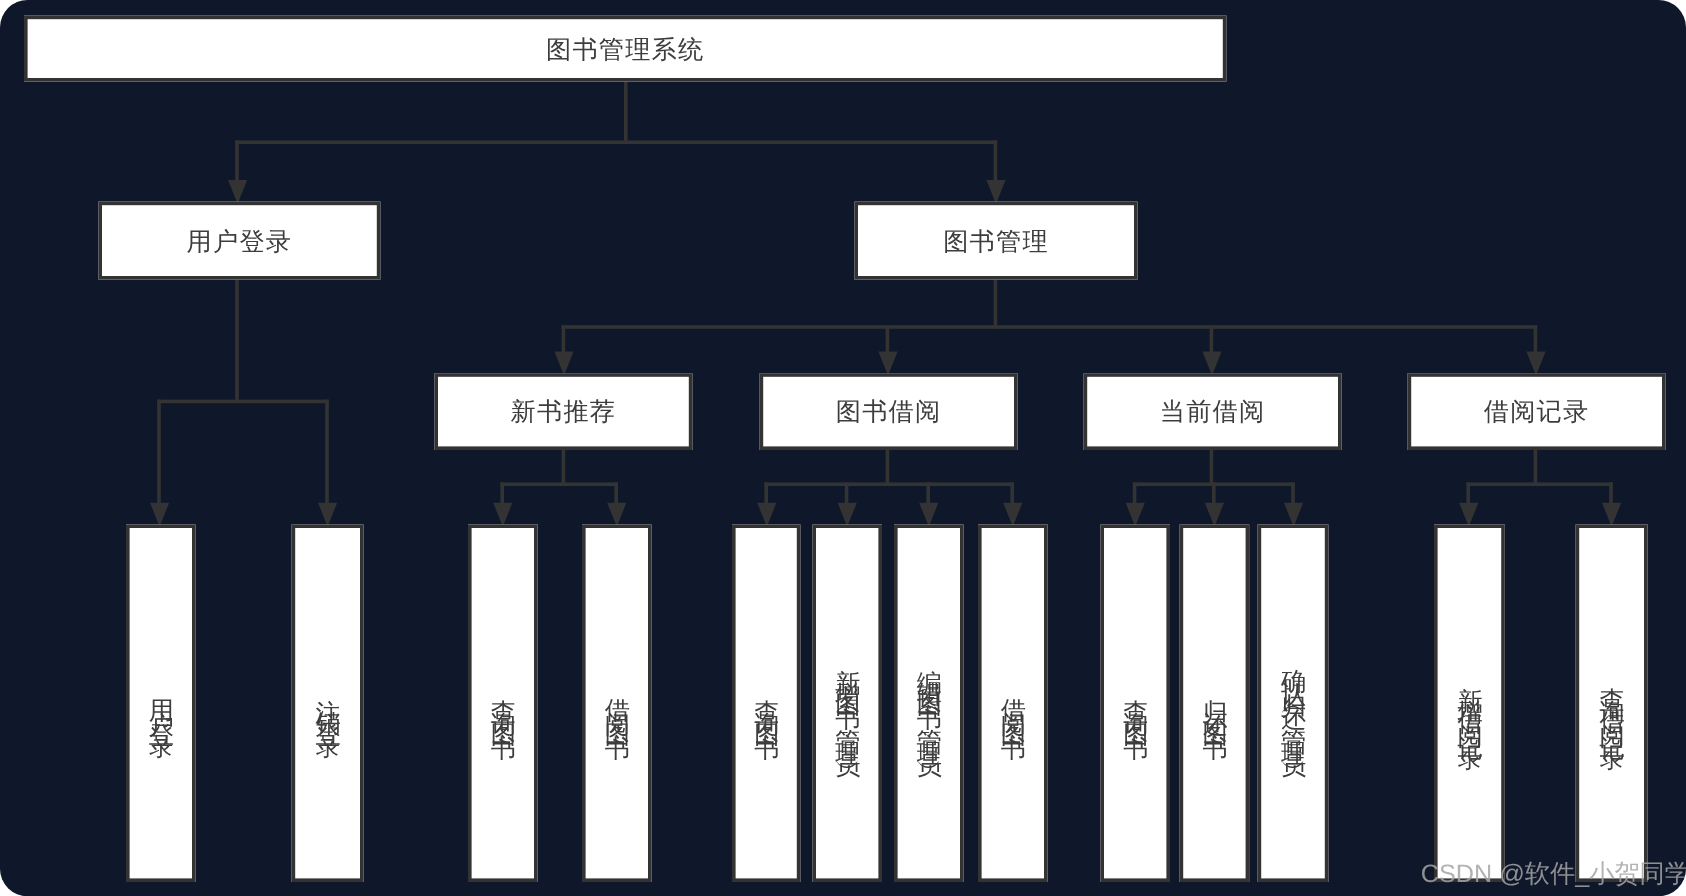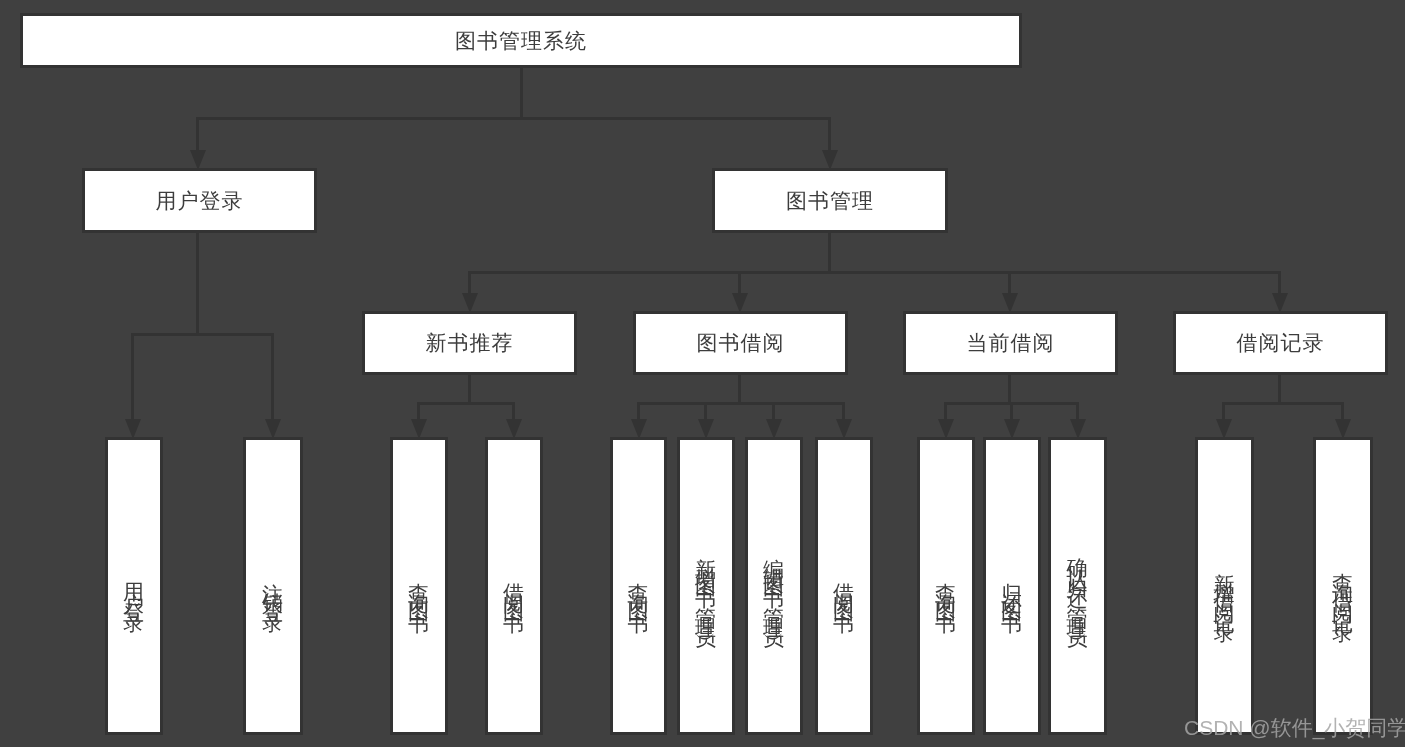--- a/index.html
+++ b/index.html
@@ -1,23 +1,24 @@
 <!DOCTYPE html>
 <html><head>
 <meta charset="utf-8">
 <style>
   * { margin: 0; padding: 0; box-sizing: border-box; }
   html, body { background: #ffffff; }
   #stage {
     position: relative;
     width: 1405px;
     height: 747px;
-    background: #404040;
+    background: #0f172a;
     font-family: "Liberation Sans", sans-serif;
     overflow: hidden;
+    border-radius: 23px;
   }
   
   .vline, .hline {
     position: absolute;
     background: #333333;
   }
   .vline { width: 3px; }
   .hline { height: 3px; }
   .arrowhead {
     position: absolute;

